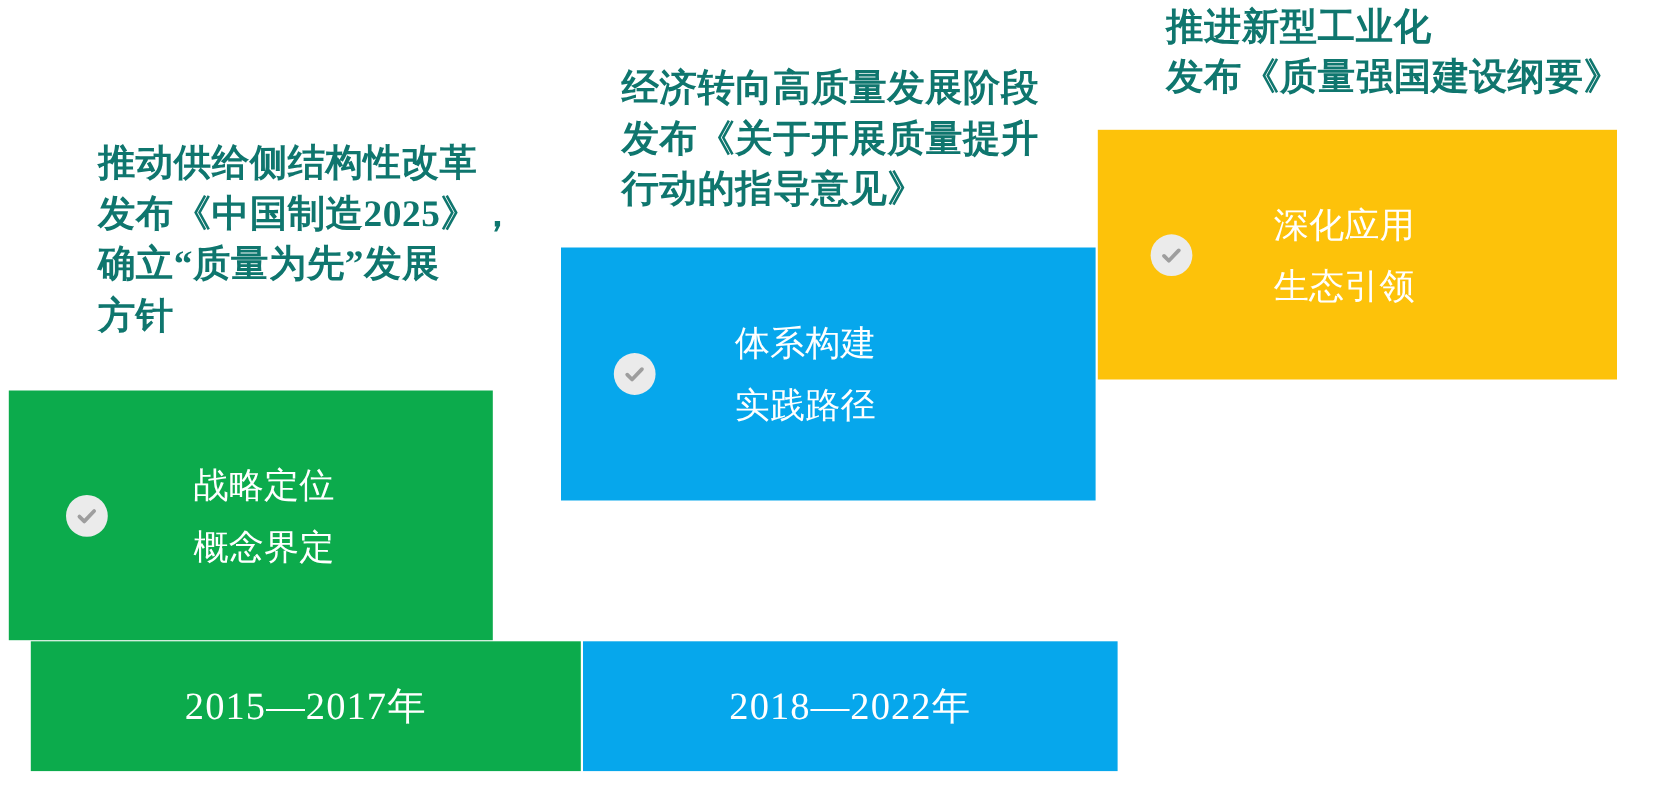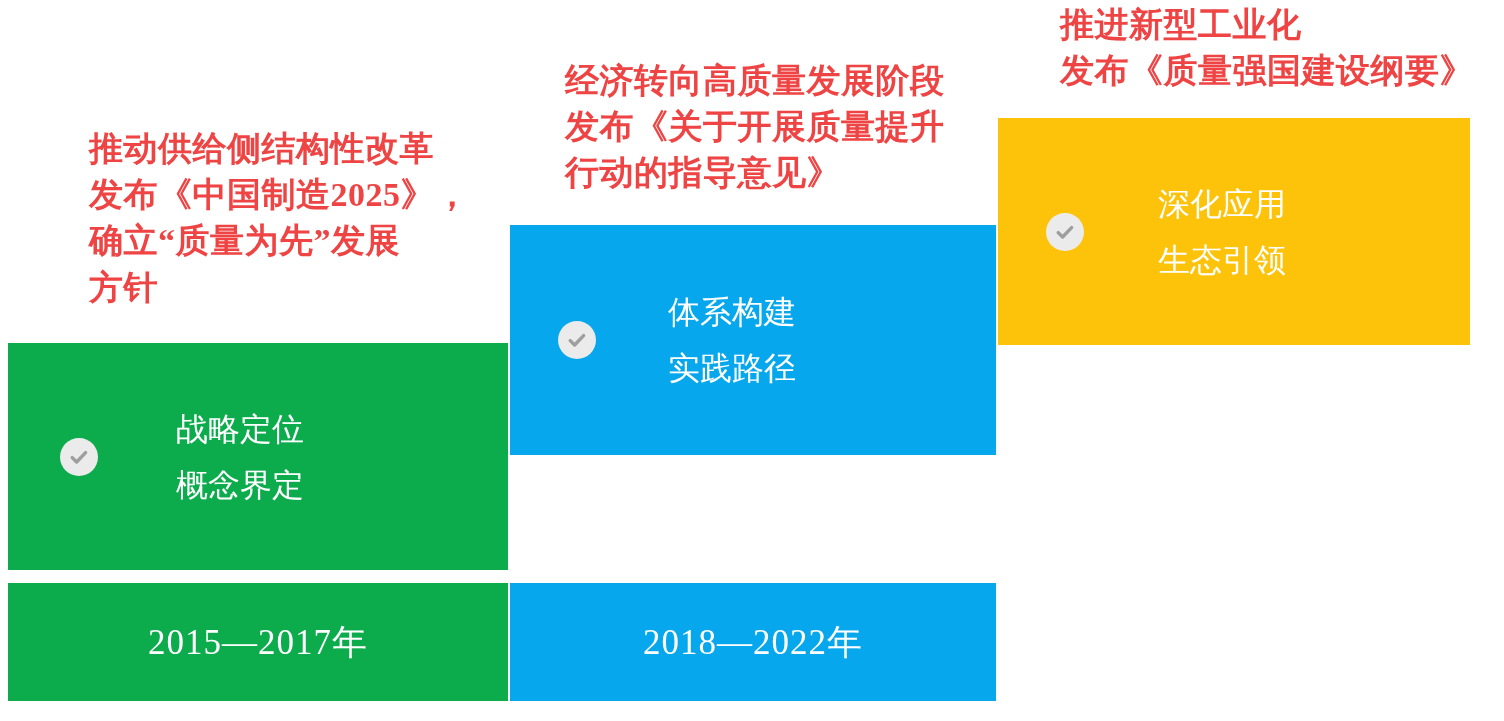--- a/index.html
+++ b/index.html
@@ -16,40 +16,40 @@
     position: relative;
     width: 1504px;
     height: 721px;
     background: #ffffff;
     overflow: hidden;
   }
 
   
   .caption {
     position: absolute;
-    color: #ef4444;
+    color: #0f766e;
     font-family: "Liberation Serif", "DejaVu Serif", serif;
     font-weight: 700;
     font-size: 34px;
     line-height: 1.36;
     white-space: pre-line;
     letter-spacing: 0.5px;
   }
   #caption-1 { left: 56px;  top: 126px; width: 420px; margin-left: 33px; }
   #caption-2 { left: 565px; top: 58px;  width: 430px; }
   #caption-3 { left: 1060px;top: 2px;   width: 440px; }
 
   
   .block {
     position: absolute;
     display: flex;
     align-items: center;
     box-sizing: border-box;
   }
-  #block-1 { left: 8px;   top: 343px; width: 500px; height: 227px; background: #0cab4c; }
+  #block-1 { left: 8px;   top: 355px; width: 440px; height: 227px; background: #0cab4c; }
   #block-2 { left: 510px; top: 225px; width: 486px; height: 230px; background: #06a7ec; }
   #block-3 { left: 998px; top: 118px; width: 472px; height: 227px; background: #fdc20a; }
 
   .check-icon {
     position: absolute;
     width: 38px;
     height: 38px;
     border-radius: 50%;
     background: #ebebeb;
     display: flex;
@@ -81,20 +81,21 @@
     top: 583px;
     height: 118px;
     display: flex;
     align-items: center;
     justify-content: center;
     color: #ffffff;
     font-family: "Liberation Serif", "DejaVu Serif", serif;
     font-size: 35px;
     letter-spacing: 1px;
     box-sizing: border-box;
+    margin-left: 20px;
   }
   #period-1 { left: 8px;   width: 500px; background: #0cab4c; }
   #period-2 { left: 510px; width: 486px; background: #06a7ec; text-align: right; }
   #period-3 { left: 998px; width: 490px; background: #fdc20a; }
 </style>
 </head>
 <body>
 
 <div id="stage">
 

